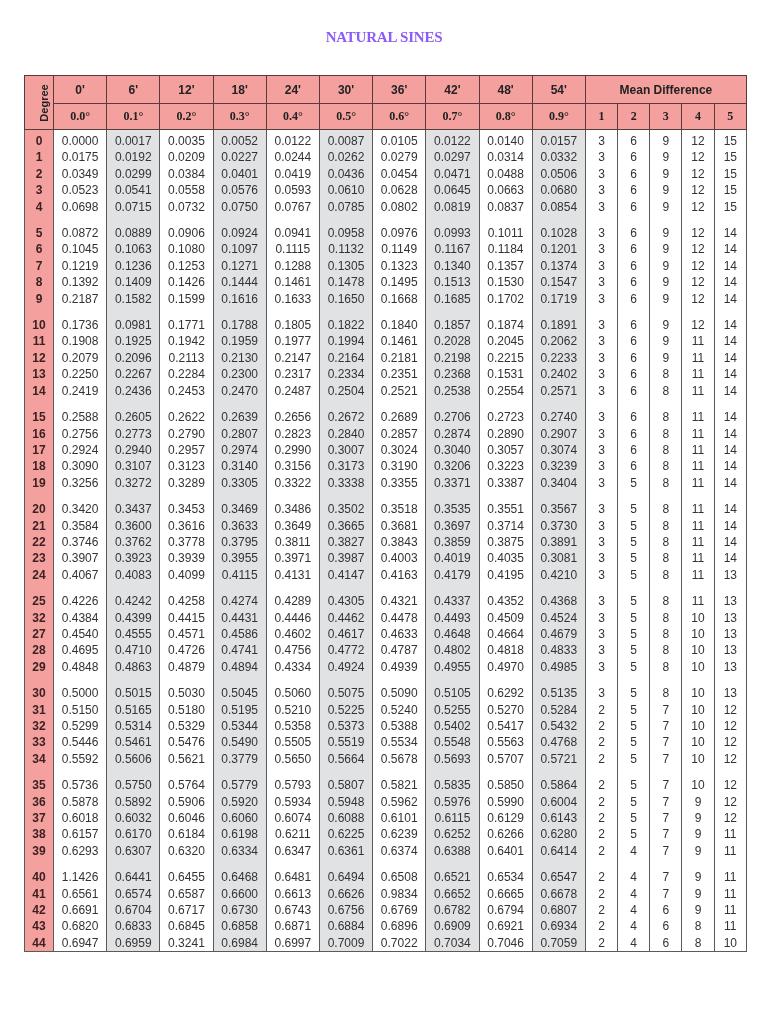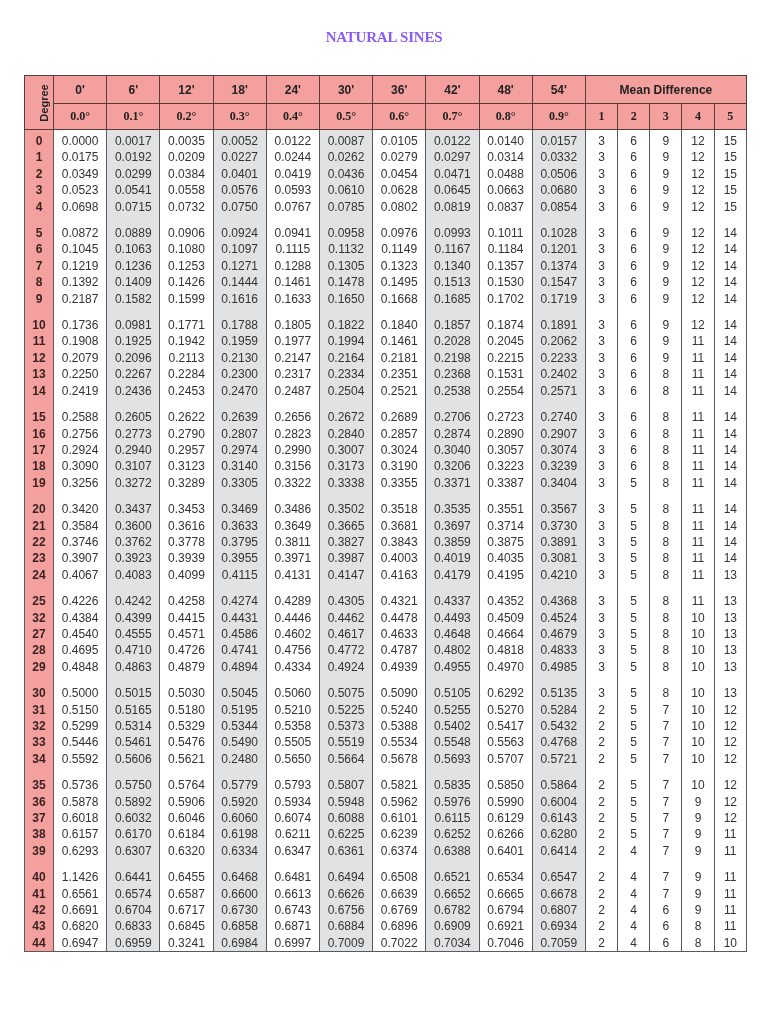--- a/index.html
+++ b/index.html
@@ -801,21 +801,21 @@
         <td class="md">5</td>
         <td class="md">7</td>
         <td class="md">10</td>
         <td class="md">12</td>
       </tr>
       <tr>
         <td class="deg">34</td>
         <td>0.5592</td>
         <td class="shade">0.5606</td>
         <td>0.5621</td>
-        <td class="shade">0.2480</td>
+        <td class="shade">0.3779</td>
         <td>0.5650</td>
         <td class="shade">0.5664</td>
         <td>0.5678</td>
         <td class="shade">0.5693</td>
         <td>0.5707</td>
         <td class="shade">0.5721</td>
         <td class="md">2</td>
         <td class="md">5</td>
         <td class="md">7</td>
         <td class="md">10</td>
@@ -966,21 +966,21 @@
         <td class="md">11</td>
       </tr>
       <tr>
         <td class="deg">41</td>
         <td>0.6561</td>
         <td class="shade">0.6574</td>
         <td>0.6587</td>
         <td class="shade">0.6600</td>
         <td>0.6613</td>
         <td class="shade">0.6626</td>
-        <td>0.6639</td>
+        <td>0.9834</td>
         <td class="shade">0.6652</td>
         <td>0.6665</td>
         <td class="shade">0.6678</td>
         <td class="md">2</td>
         <td class="md">4</td>
         <td class="md">7</td>
         <td class="md">9</td>
         <td class="md">11</td>
       </tr>
       <tr>

